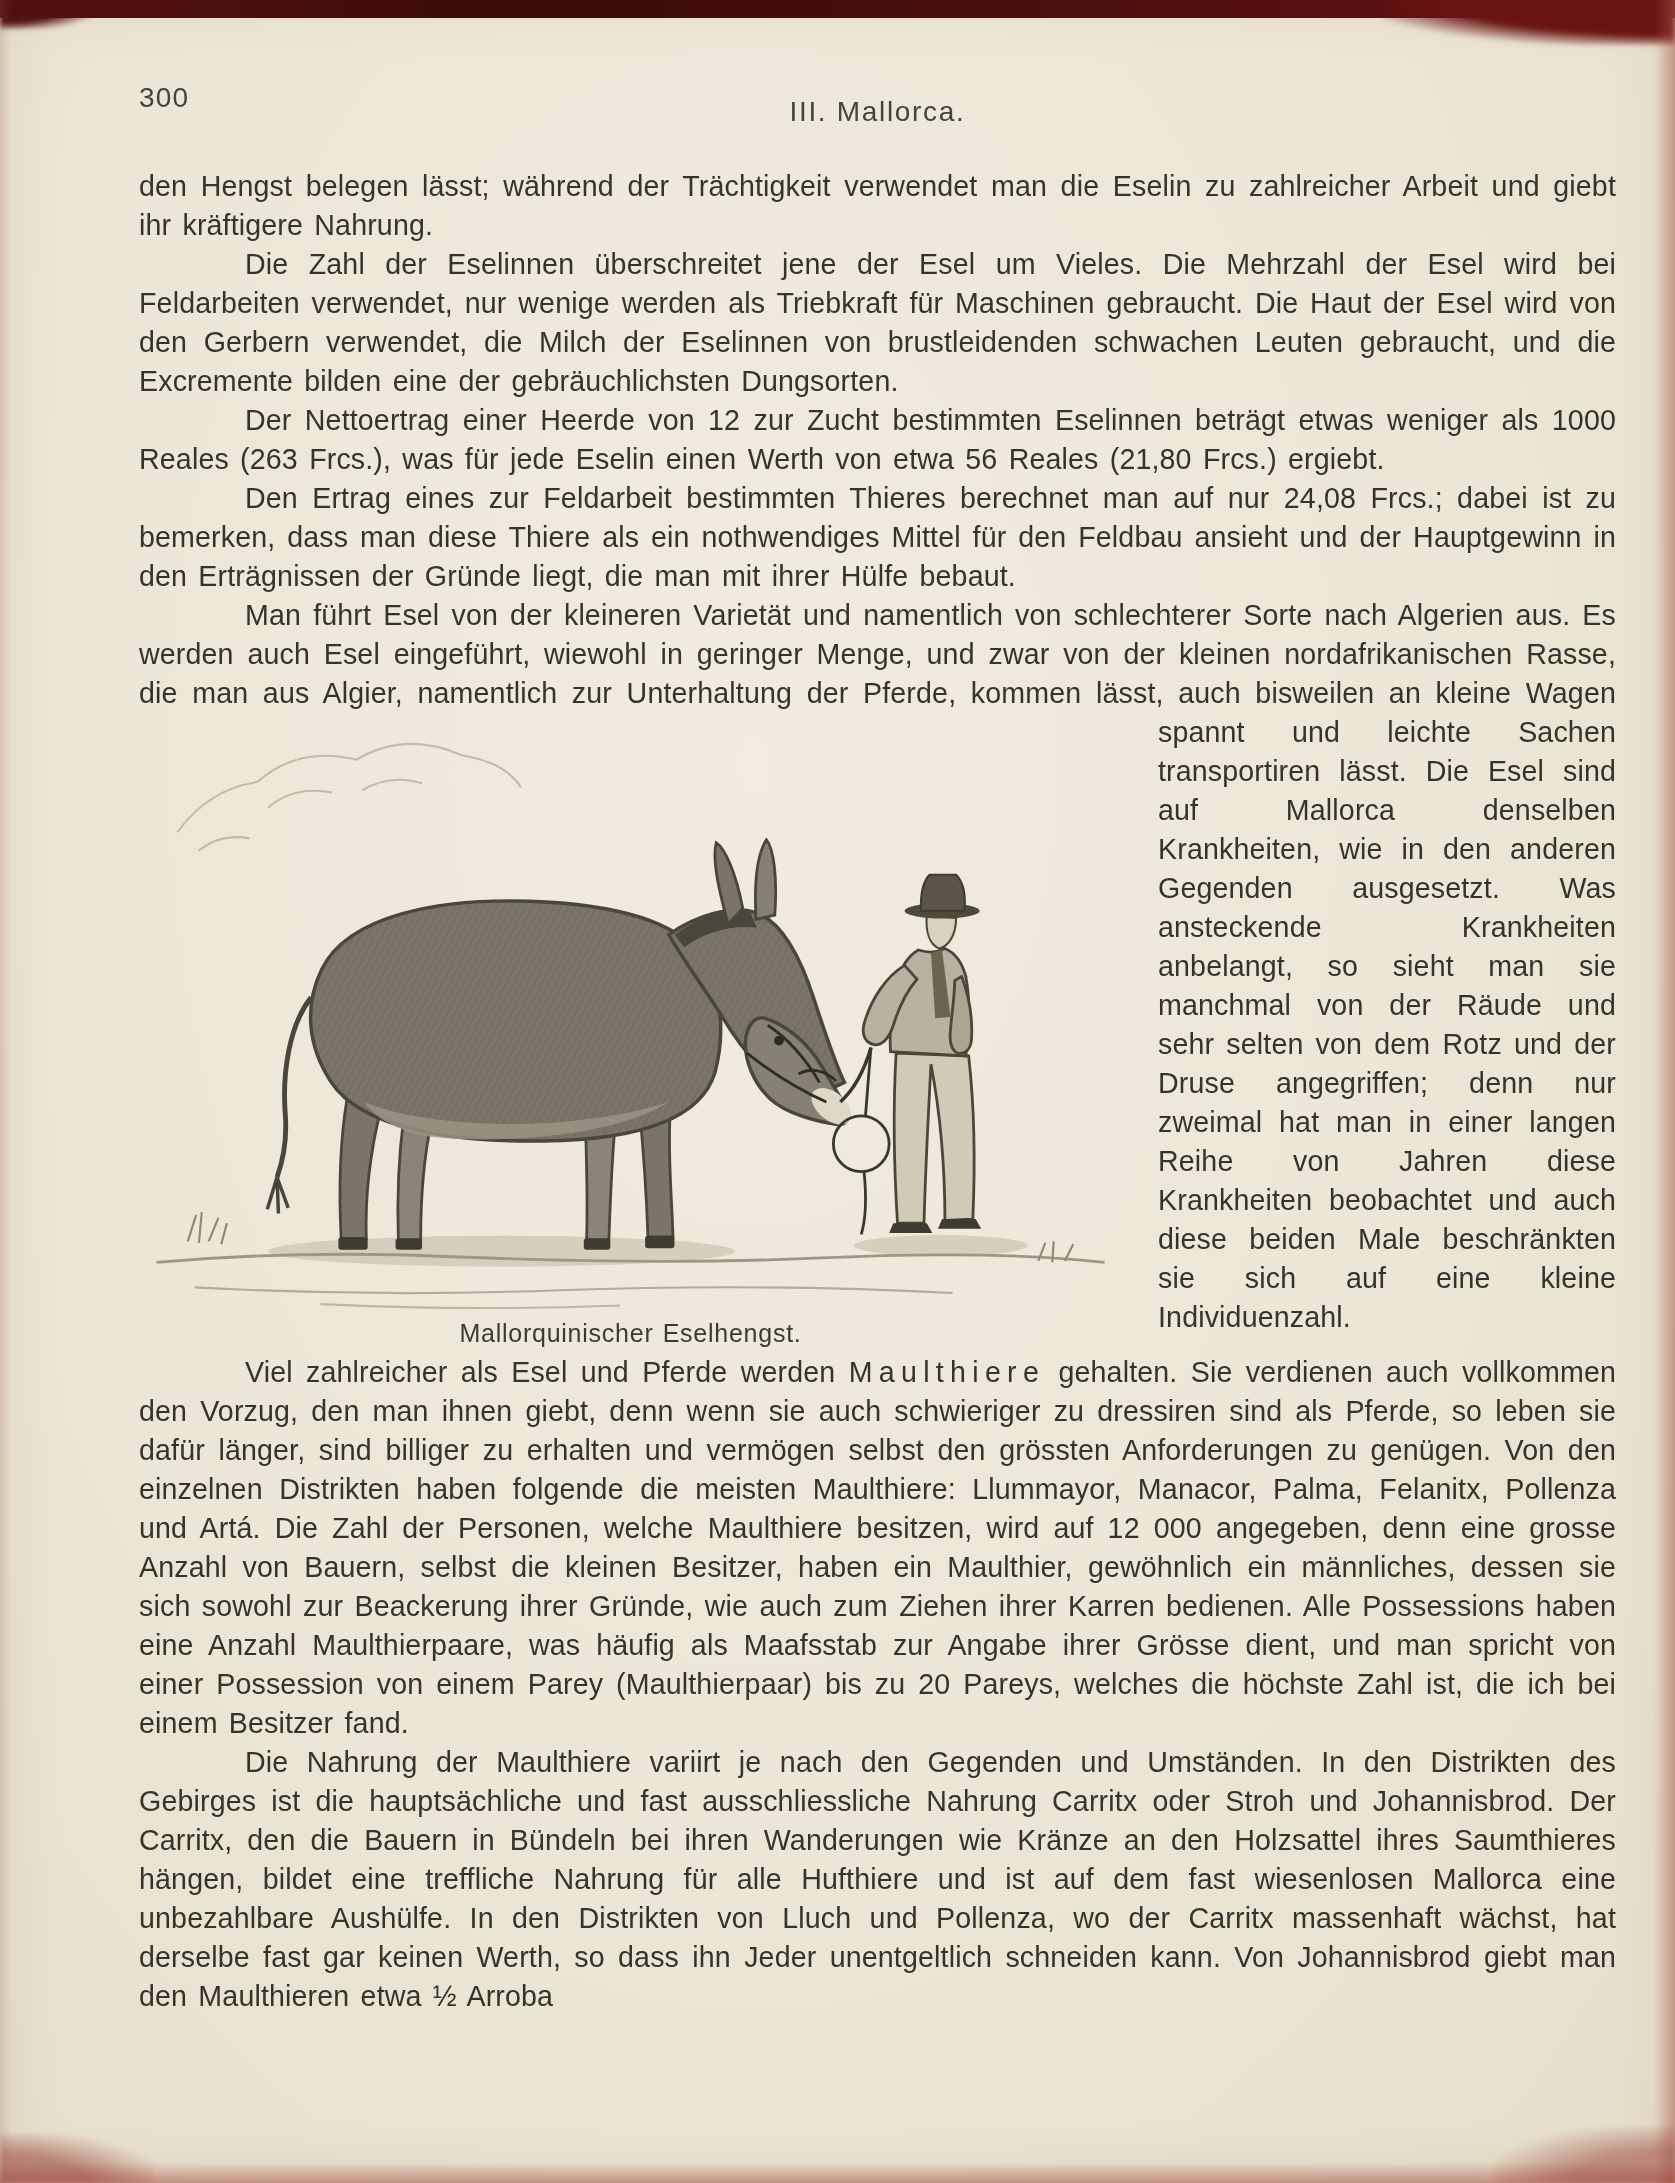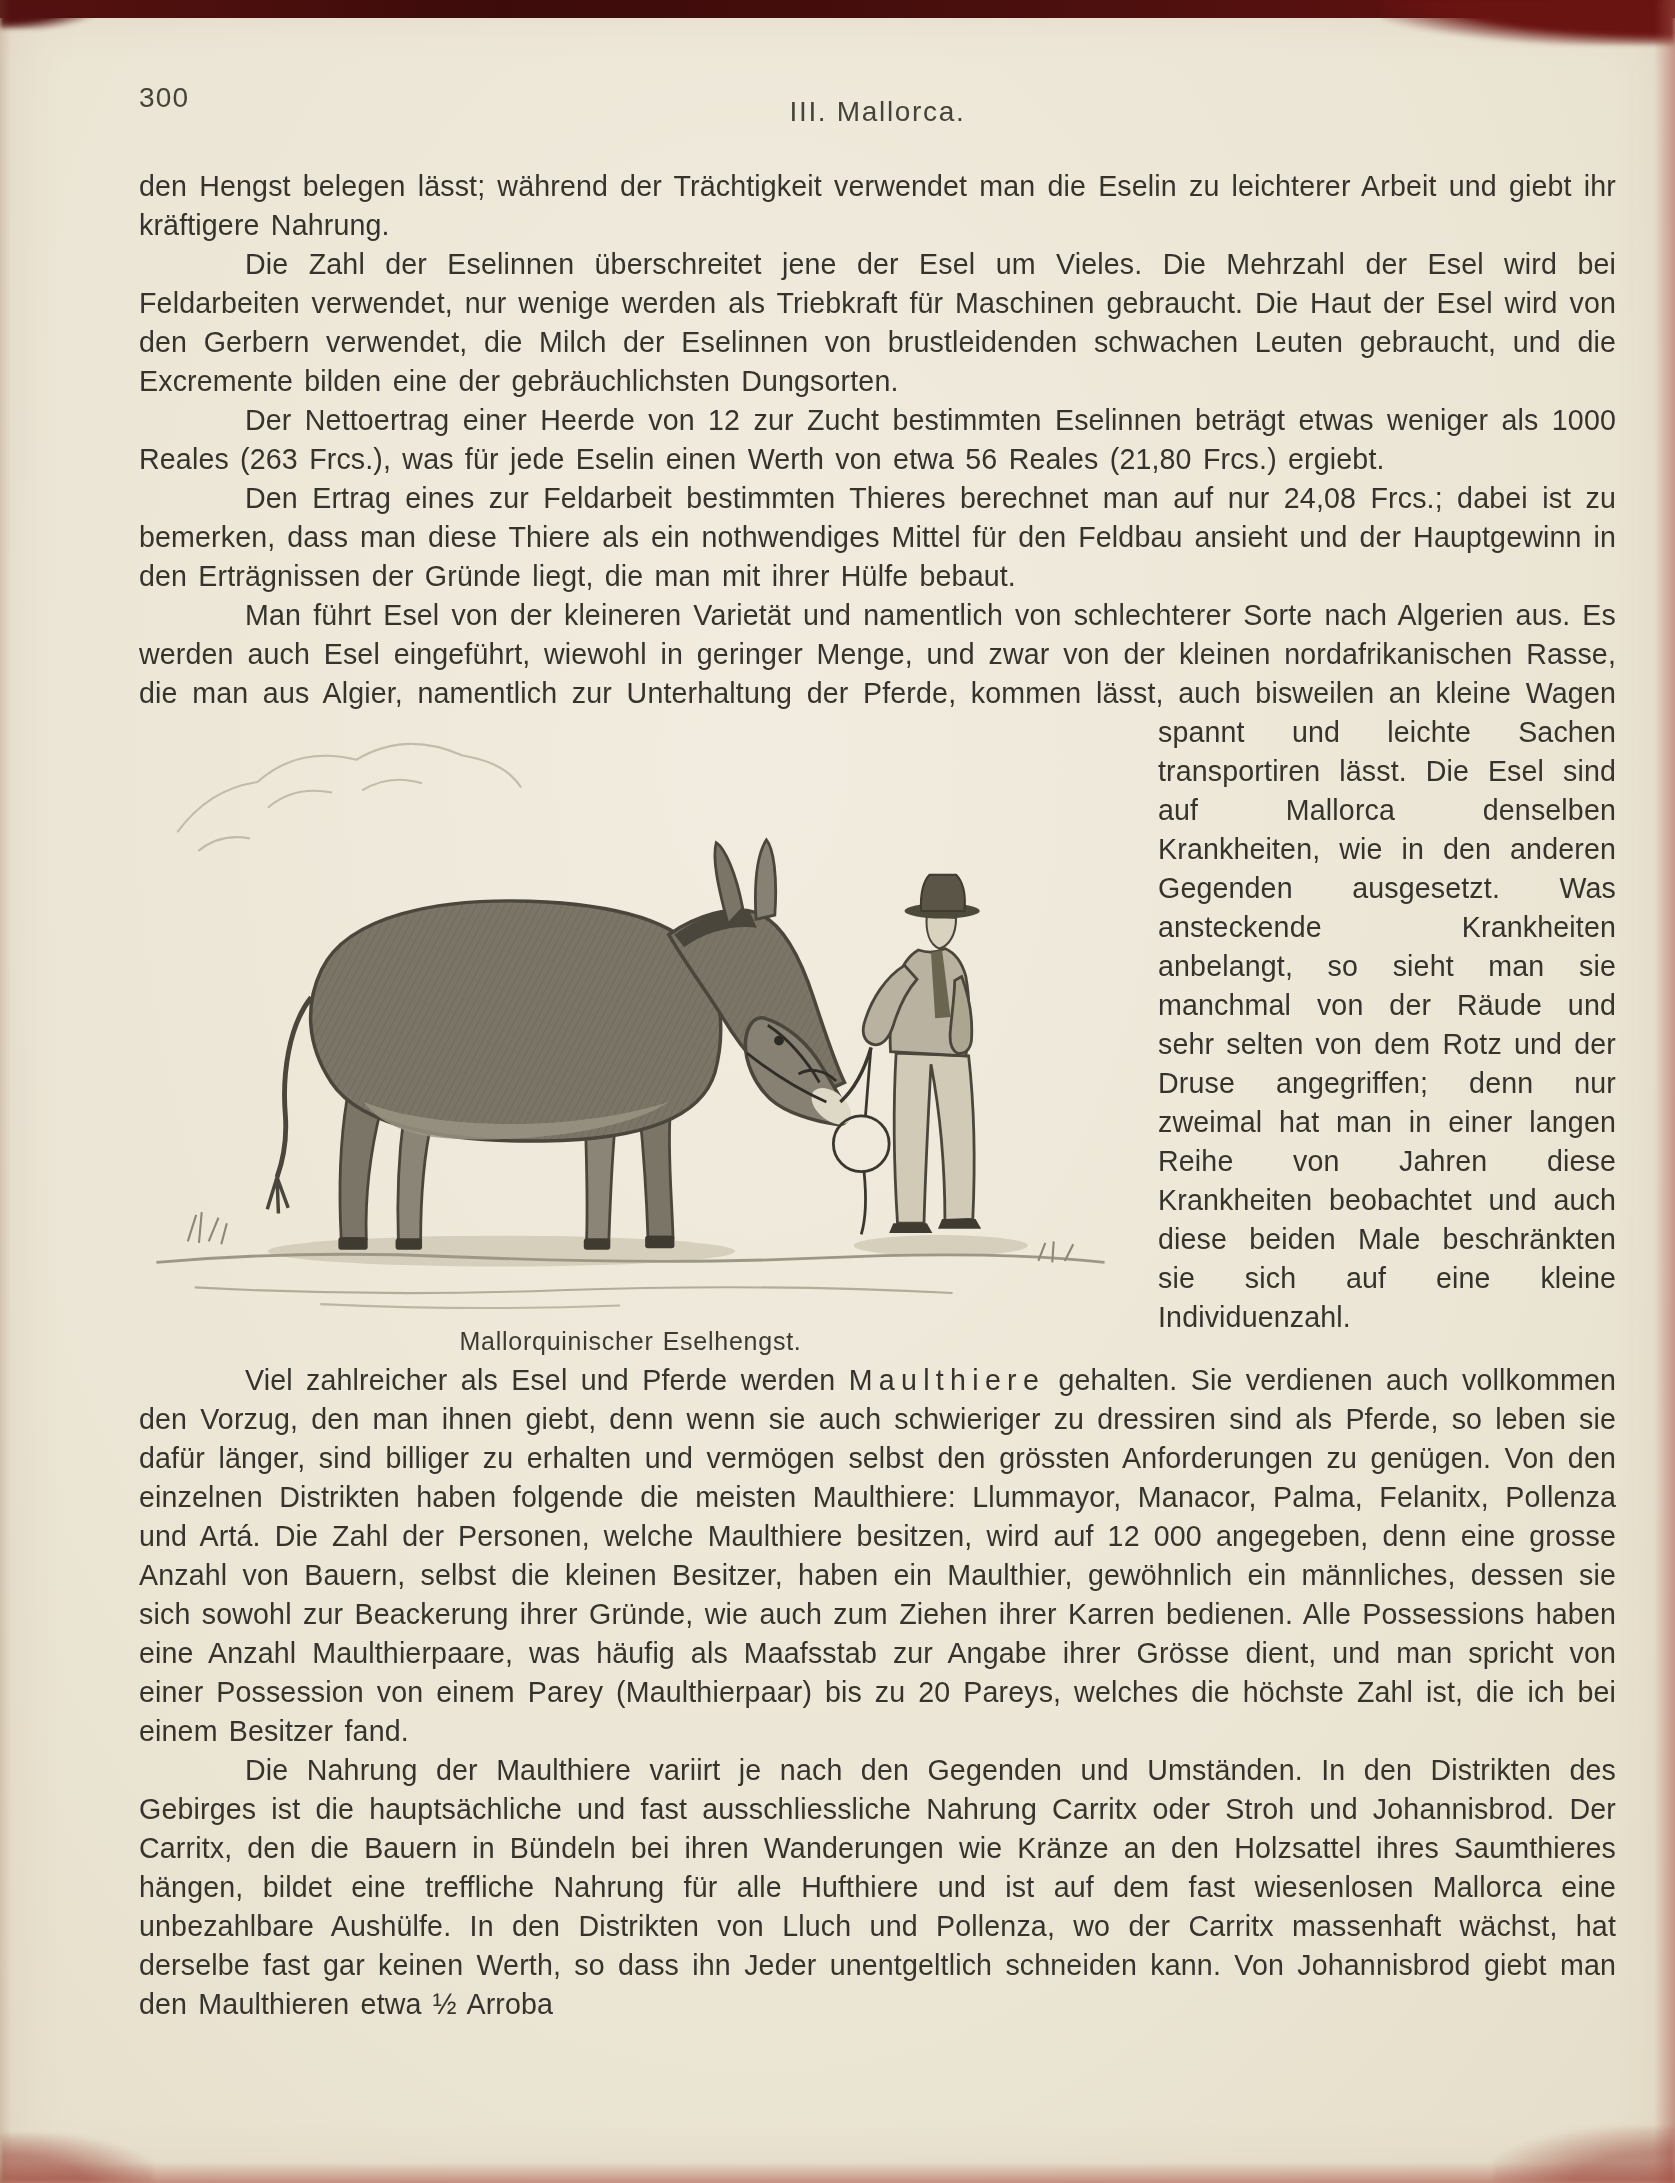--- a/index.html
+++ b/index.html
@@ -95,21 +95,21 @@
     float: left;
     display: block;
     width: 983px;
     margin: 11px 36px 4.2px 0;
     text-indent: 0;
     text-align: center;
   }
   .fig svg { display: block; }
   .caption {
     display: block;
-    margin-top: 12px;
+    margin-top: 4px;
     font-size: 25px;
     line-height: 31px;
     word-spacing: 0.06em;
     letter-spacing: 0.03em;
     color: #3c3a31;
     text-align: center;
   }
 </style>
 </head>
 <body>
@@ -127,21 +127,21 @@
 
   <div class="content">
 
     <div class="pagehead">
       <span class="pagenum">300</span>
       <span class="running">III. Mallorca.</span>
     </div>
 
     <div class="bodytext">
 
-      <p class="noindent">den Hengst belegen lässt; während der Trächtigkeit verwendet man die Eselin zu leichterer Arbeit und giebt ihr kräftigere Nahrung.</p>
+      <p class="noindent">den Hengst belegen lässt; während der Trächtigkeit verwendet man die Eselin zu zahlreicher Arbeit und giebt ihr kräftigere Nahrung.</p>
       <p>Die Zahl der Eselinnen überschreitet jene der Esel um Vieles. Die Mehrzahl der Esel wird bei Feldarbeiten verwendet, nur wenige werden als Triebkraft für Maschinen gebraucht. Die Haut der Esel wird von den Gerbern verwendet, die Milch der Eselinnen von brustleidenden schwachen Leuten gebraucht, und die Excremente bilden eine der gebräuchlichsten Dungsorten.</p>
       <p>Der Nettoertrag einer Heerde von 12 zur Zucht bestimmten Eselinnen beträgt etwas weniger als 1000 Reales (263 Frcs.), was für jede Eselin einen Werth von etwa 56 Reales (21,80 Frcs.) ergiebt.</p>
       <p>Den Ertrag eines zur Feldarbeit bestimmten Thieres berechnet man auf nur 24,08 Frcs.; dabei ist zu bemerken, dass man diese Thiere als ein nothwendiges Mittel für den Feldbau ansieht und der Hauptgewinn in den Erträgnissen der Gründe liegt, die man mit ihrer Hülfe bebaut.</p>
 
       <p>
         <span>Man führt Esel von der kleineren Varietät und namentlich von schlechterer Sorte nach Algerien aus. Es werden auch Esel eingeführt, wiewohl in geringer Menge, und zwar von der kleinen nordafrikanischen Rasse, die man aus Algier, namentlich zur Unterhaltung der Pferde,</span>
         <span class="fig">
           <svg width="983" height="590" viewBox="0 0 1410 846" xmlns="http://www.w3.org/2000/svg">
             <defs>
               <pattern id="hatch" width="9" height="9" patternUnits="userSpaceOnUse" patternTransform="rotate(28)">

